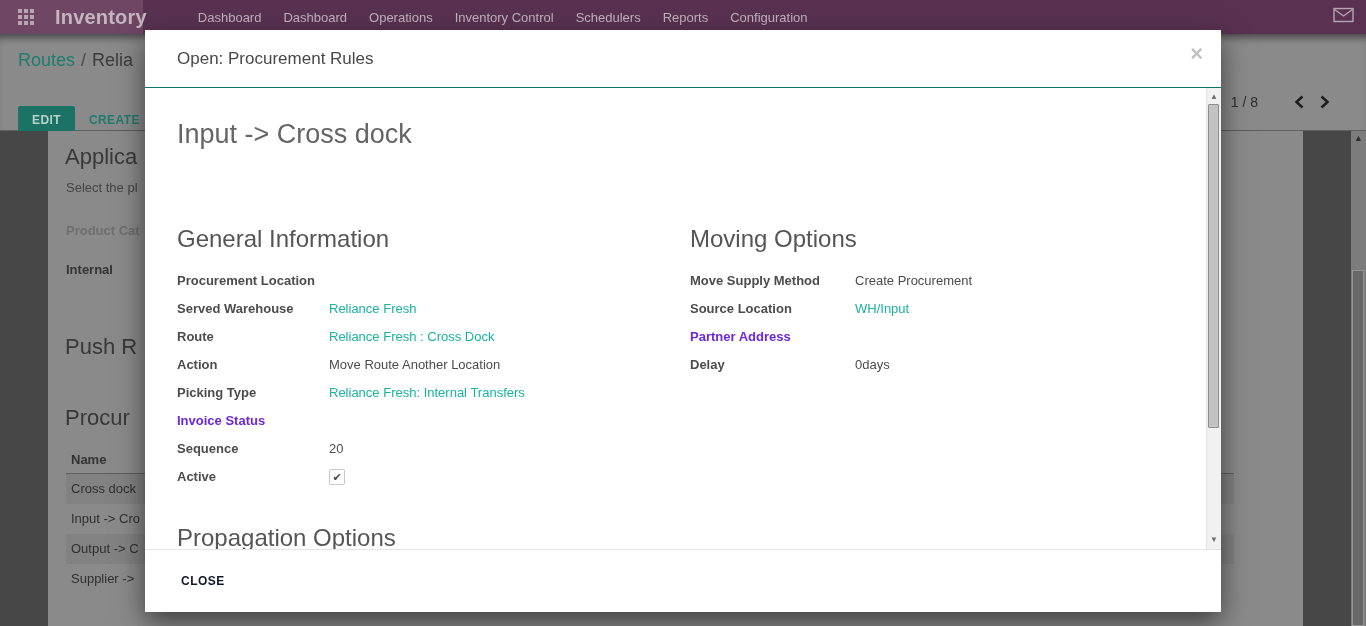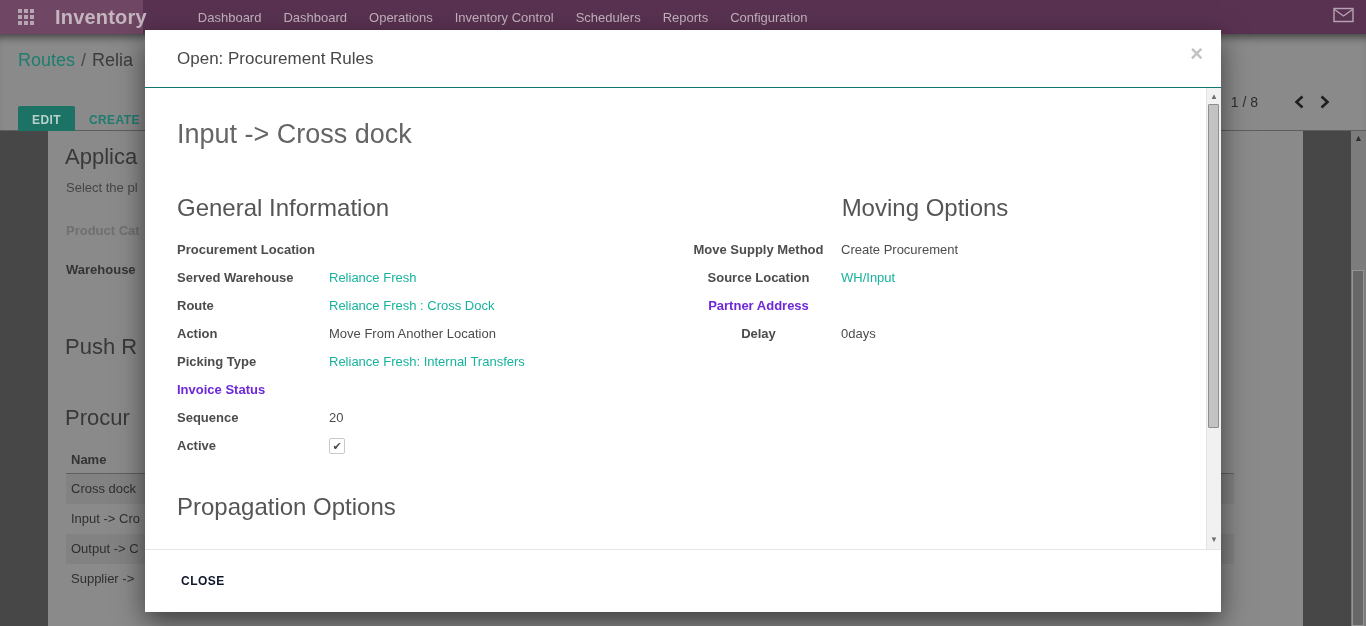--- a/index.html
+++ b/index.html
@@ -52,23 +52,23 @@
   .modal { position:absolute; left:145px; top:30px; width:1076px; height:582px; background:#ffffff;
     box-shadow:0 10px 26px rgba(0,0,0,0.55); z-index:10; display:flex; flex-direction:column; }
   .m-header { position:relative; height:58px; flex:none; border-bottom:1px solid #0f766e;
     display:flex; align-items:center; padding:0 32px; }
   .m-title { font-size:17px; color:#484848; }
   .m-close { position:absolute; right:18px; top:13px; font-size:22px; font-weight:bold; color:#c2c2c2;
     cursor:pointer; line-height:1; }
   .m-body { position:relative; flex:1 1 auto; overflow:hidden; border-bottom:1px solid #e5e5e5;
     padding:0 47px 0 32px; }
   .m-record-title { font-size:27px; font-weight:400; color:#656565; margin-top:31px; white-space:nowrap; }
-  .m-columns { display:flex; margin-top:44px; }
+  .m-columns { display:flex; margin-top:75px;gap:14px; }
   .m-col-left { width:499px; flex:none; }
-  .m-col-right { flex:1 1 auto;text-align:center; }
+  .m-col-right { flex:1 1 auto; }
   .m-h2 { font-size:24px; font-weight:400; color:#555555; margin-bottom:20px; }
   .f-row { display:flex; align-items:flex-start; margin-bottom:13px; min-height:15px; font-size:13px; }
   .m-col-left .f-label { width:152px; }
   .m-col-right .f-label { width:165px; }
   .f-label { flex:none; font-weight:bold; color:#4c4c4c; }
   .f-label.muted { color:#6d28d9; }
   .f-value { color:#4c4c4c; }
   .f-value.link { color:#18b39e; cursor:pointer; }
   .checkbox { width:16px; height:16px; background:#fff; border:1px solid #c9c9c9; border-radius:2px;
     display:flex; align-items:center; justify-content:center; cursor:pointer; }
@@ -143,21 +143,21 @@
           </svg>
       </span>
     </div>
   </div>
 
   <div class="content-area">
     <div class="sheet">
       <div class="sh-h1" style="top:13px;">Applica</div>
       <div class="sh-help">Select the pl</div>
       <div class="sh-label" style="top:92px; color:#6f6f6f;">Product Cat</div>
-      <div class="sh-label" style="top:131px; color:#343434;">Warehouse</div>
+      <div class="sh-label" style="top:131px; color:#343434;">Internal</div>
       <div class="sh-h1" style="top:203px;">Push R</div>
       <div class="sh-h1" style="top:274px;">Procur</div>
       <div class="bg-table">
         <div class="bg-th">Name</div>
         <div id="bg-rows">
             <div class="bg-row">Cross dock</div>
             <div class="bg-row">Input -&gt; Cro</div>
             <div class="bg-row">Output -&gt; C</div>
             <div class="bg-row">Supplier -&gt; </div>
           </div>
@@ -186,21 +186,21 @@
               <div class="f-row">
                 <span class="f-label">Served Warehouse</span>
                 <span class="f-value link">Reliance Fresh</span>
               </div>
               <div class="f-row">
                 <span class="f-label">Route</span>
                 <span class="f-value link">Reliance Fresh : Cross Dock</span>
               </div>
               <div class="f-row">
                 <span class="f-label">Action</span>
-                <span class="f-value">Move From Another Location</span>
+                <span class="f-value">Move Route Another Location</span>
               </div>
               <div class="f-row">
                 <span class="f-label">Picking Type</span>
                 <span class="f-value link">Reliance Fresh: Internal Transfers</span>
               </div>
               <div class="f-row">
                 <span class="f-label muted">Invoice Status</span>
                 <span class="f-value"></span>
               </div>
               <div class="f-row">

